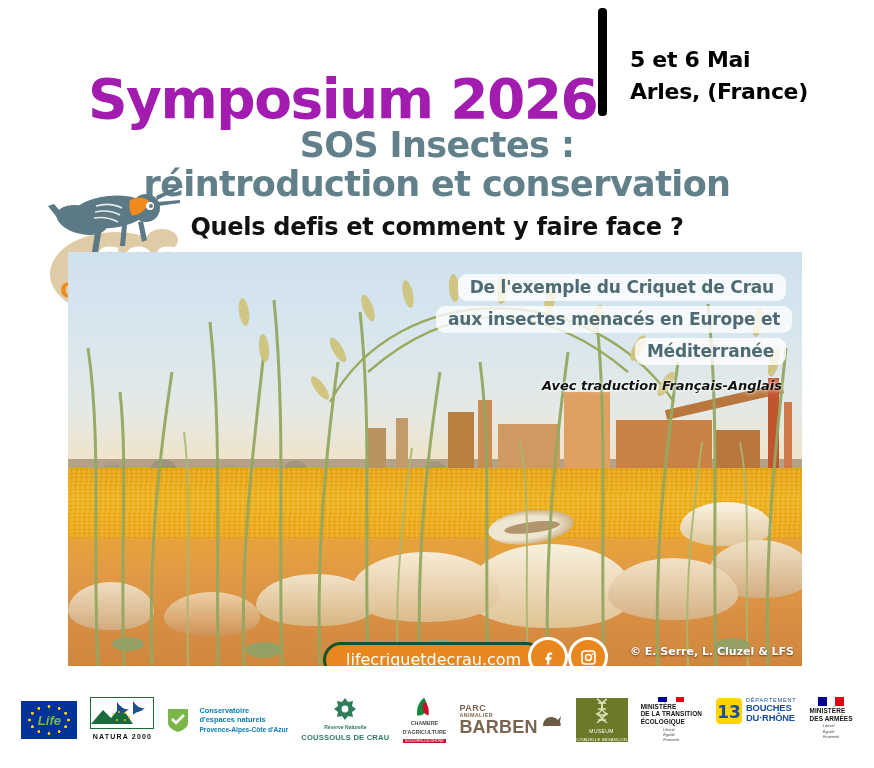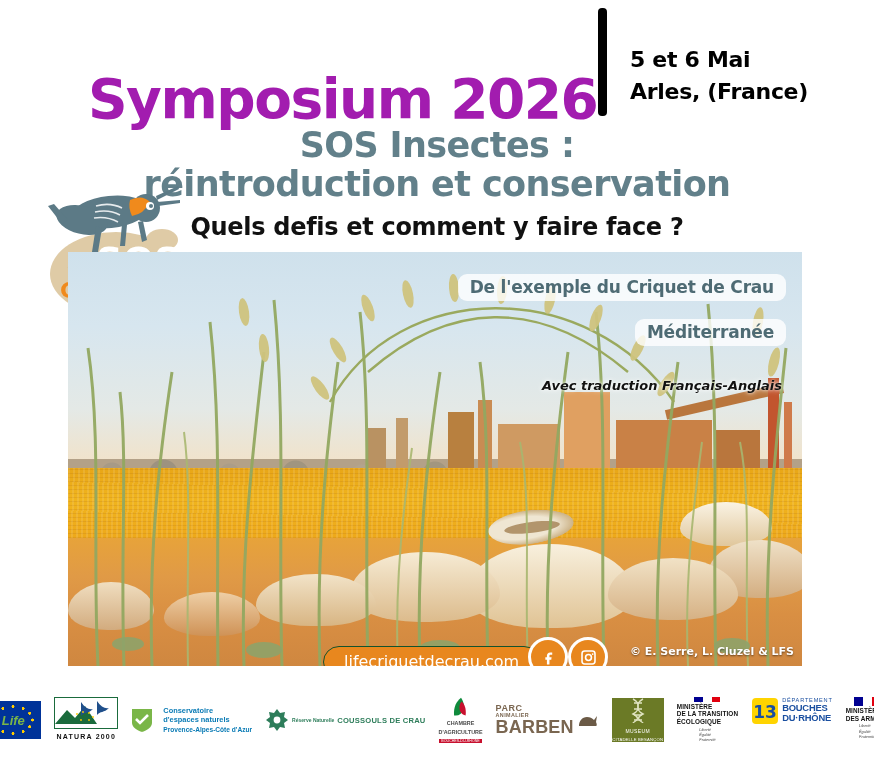--- a/index.html
+++ b/index.html
@@ -121,42 +121,42 @@
   .grass{position:absolute;left:0;top:0;width:734px;height:414px;pointer-events:none;}
 
   
   .overlay-text{
     position:absolute;right:16px;top:22px;width:350px;text-align:right;
   }
   .ot-line{
     display:inline-block;
     background:rgba(255,255,255,.80);
     color:#4e6b74;font-weight:bold;font-size:17px;
-    padding:3px 12px 4px;border-radius:9px;
+    padding:3px 12px 4px;border-radius:9px;margin-bottom:5px;
     font-family:"DejaVu Sans","Liberation Sans",sans-serif;
     letter-spacing:-0.2px;white-space:nowrap;
   }
   .translation-note{
     position:absolute;right:20px;top:126px;
     font-size:13px;font-style:italic;font-weight:bold;color:#111;
     font-family:"DejaVu Sans","Liberation Sans",sans-serif;
     text-shadow:0 0 3px rgba(255,255,255,.9),0 0 6px rgba(255,255,255,.8);
     white-space:nowrap;
   }
   .credit{
     position:absolute;right:8px;bottom:8px;
     font-size:11px;font-weight:bold;color:#fff;
     font-family:"DejaVu Sans","Liberation Sans",sans-serif;
     text-shadow:0 1px 2px rgba(0,0,0,.55);white-space:nowrap;
   }
 
   
   .web-pill{
     position:absolute;left:255px;bottom:-12px;
-    background:#e8871e;color:#fff;border:1px solid #14532d;
+    background:#e8871e;color:#fff;border:3px solid #14532d;
     font-size:16px;padding:5px 20px 6px;border-radius:20px;
     font-family:"DejaVu Sans","Liberation Sans",sans-serif;
     white-space:nowrap;
   }
   .social{
     position:absolute;bottom:-11px;width:34px;height:34px;border-radius:50%;
     background:#e8871e;border:3px solid #fff;
     display:flex;align-items:center;justify-content:center;
   }
   .social.fb{left:460px;}
@@ -202,21 +202,21 @@
   .natura-img svg{position:absolute;inset:0;}
   .natura-txt{font-size:7px;font-weight:bold;color:#111;letter-spacing:1.2px;margin-top:1px;}
 
   
   .cen{display:flex;align-items:center;gap:10px;}
   .cen-badge{width:22px;height:26px;}
   .cen-txt{color:#0a7bb5;font-size:7.4px;font-weight:bold;line-height:1.25;}
   .cen-txt .reg{color:#0a7bb5;font-size:6.6px;display:block;margin-top:1px;}
 
   
-  .rnc{display:flex;flex-direction:row;align-items:center;text-align:center;}
+  .rnc{display:flex;flex-direction:column;align-items:center;text-align:center;}
   .rnc-mark{width:24px;height:24px;}
   .rnc-t1{font-size:5px;color:#2d7d5a;font-weight:bold;}
   .rnc-t2{font-size:7.6px;color:#2d7d5a;font-weight:bold;letter-spacing:.2px;}
 
   
   .cag{display:flex;flex-direction:column;align-items:center;}
   .cag-mark{width:30px;height:26px;}
   .cag-t1{font-size:5.4px;color:#4a4a4a;font-weight:bold;}
   .cag-t3{font-size:3.6px;color:#c8102e;background:#c8102e;color:#fff;padding:0 2px;margin-top:1px;}
 
@@ -394,21 +394,21 @@
         <ellipse cx="60" cy="392" rx="16" ry="7"></ellipse>
         <ellipse cx="196" cy="398" rx="18" ry="8"></ellipse>
         <ellipse cx="372" cy="396" rx="20" ry="8"></ellipse>
         <ellipse cx="520" cy="400" rx="18" ry="8"></ellipse>
         <ellipse cx="664" cy="394" rx="18" ry="8"></ellipse>
       </g>
     </svg>
 
     <div class="overlay-text">
       <span class="ot-line">De l'exemple du Criquet de Crau</span><br>
-      <br>
+      <span class="ot-line">aux insectes menacés en Europe et</span><br>
       <span class="ot-line">Méditerranée</span>
     </div>
     <div class="translation-note">Avec traduction Français-Anglais</div>
     <div class="credit">© E. Serre, L. Cluzel &amp; LFS</div>
 
     <div class="web-pill">lifecriquetdecrau.com</div>
     <a class="social fb">
       <svg viewBox="0 0 24 24">
           <path d="M14.5 8.5h2.2V5.6h-2.7c-2.4 0-4 1.6-4 4.1v2H8v3h2v6h3.2v-6h2.3l.4-3h-2.7V9.8c0-.8.4-1.3 1.3-1.3z"></path>
         </svg>

